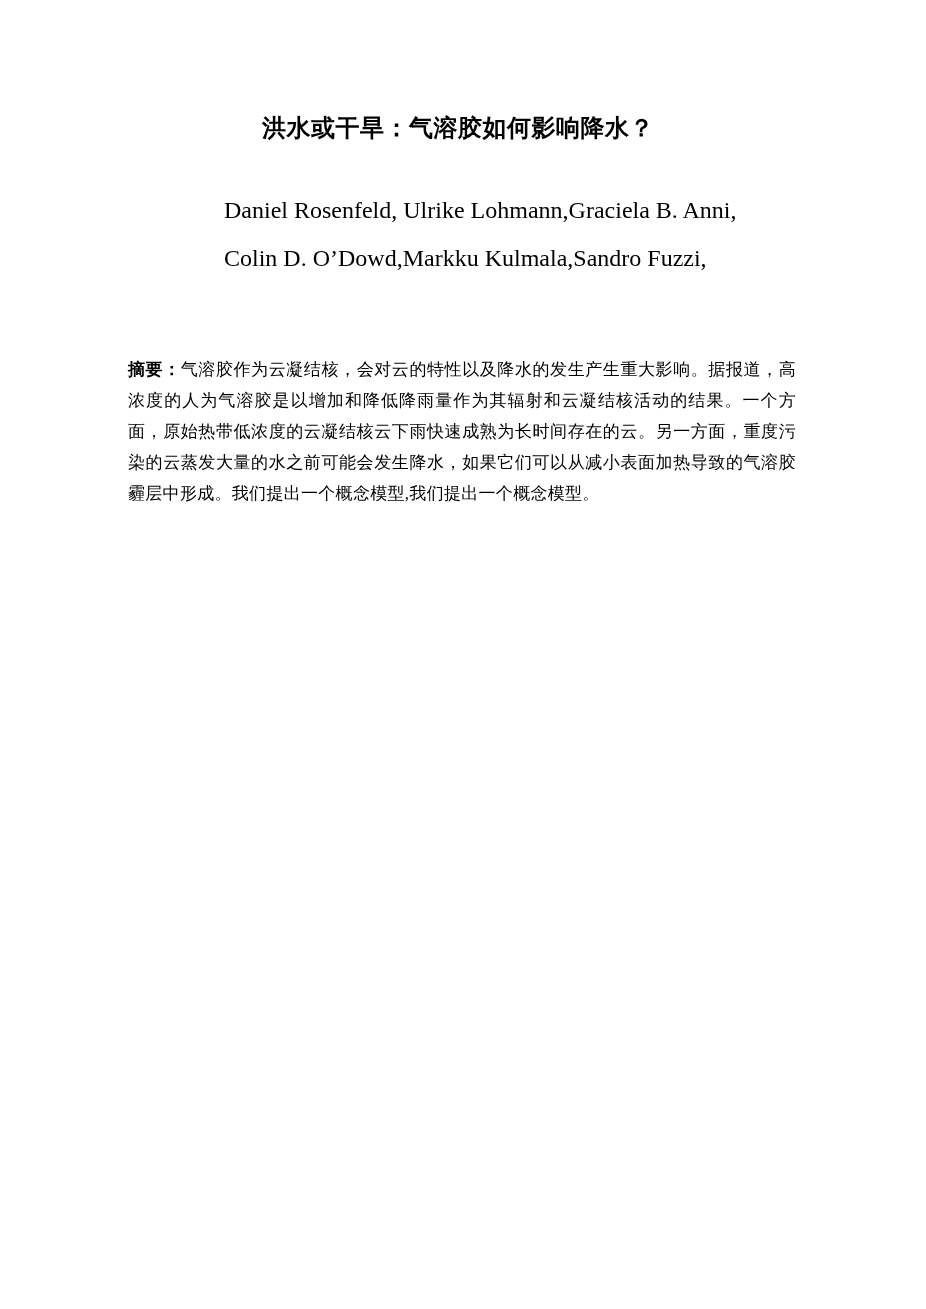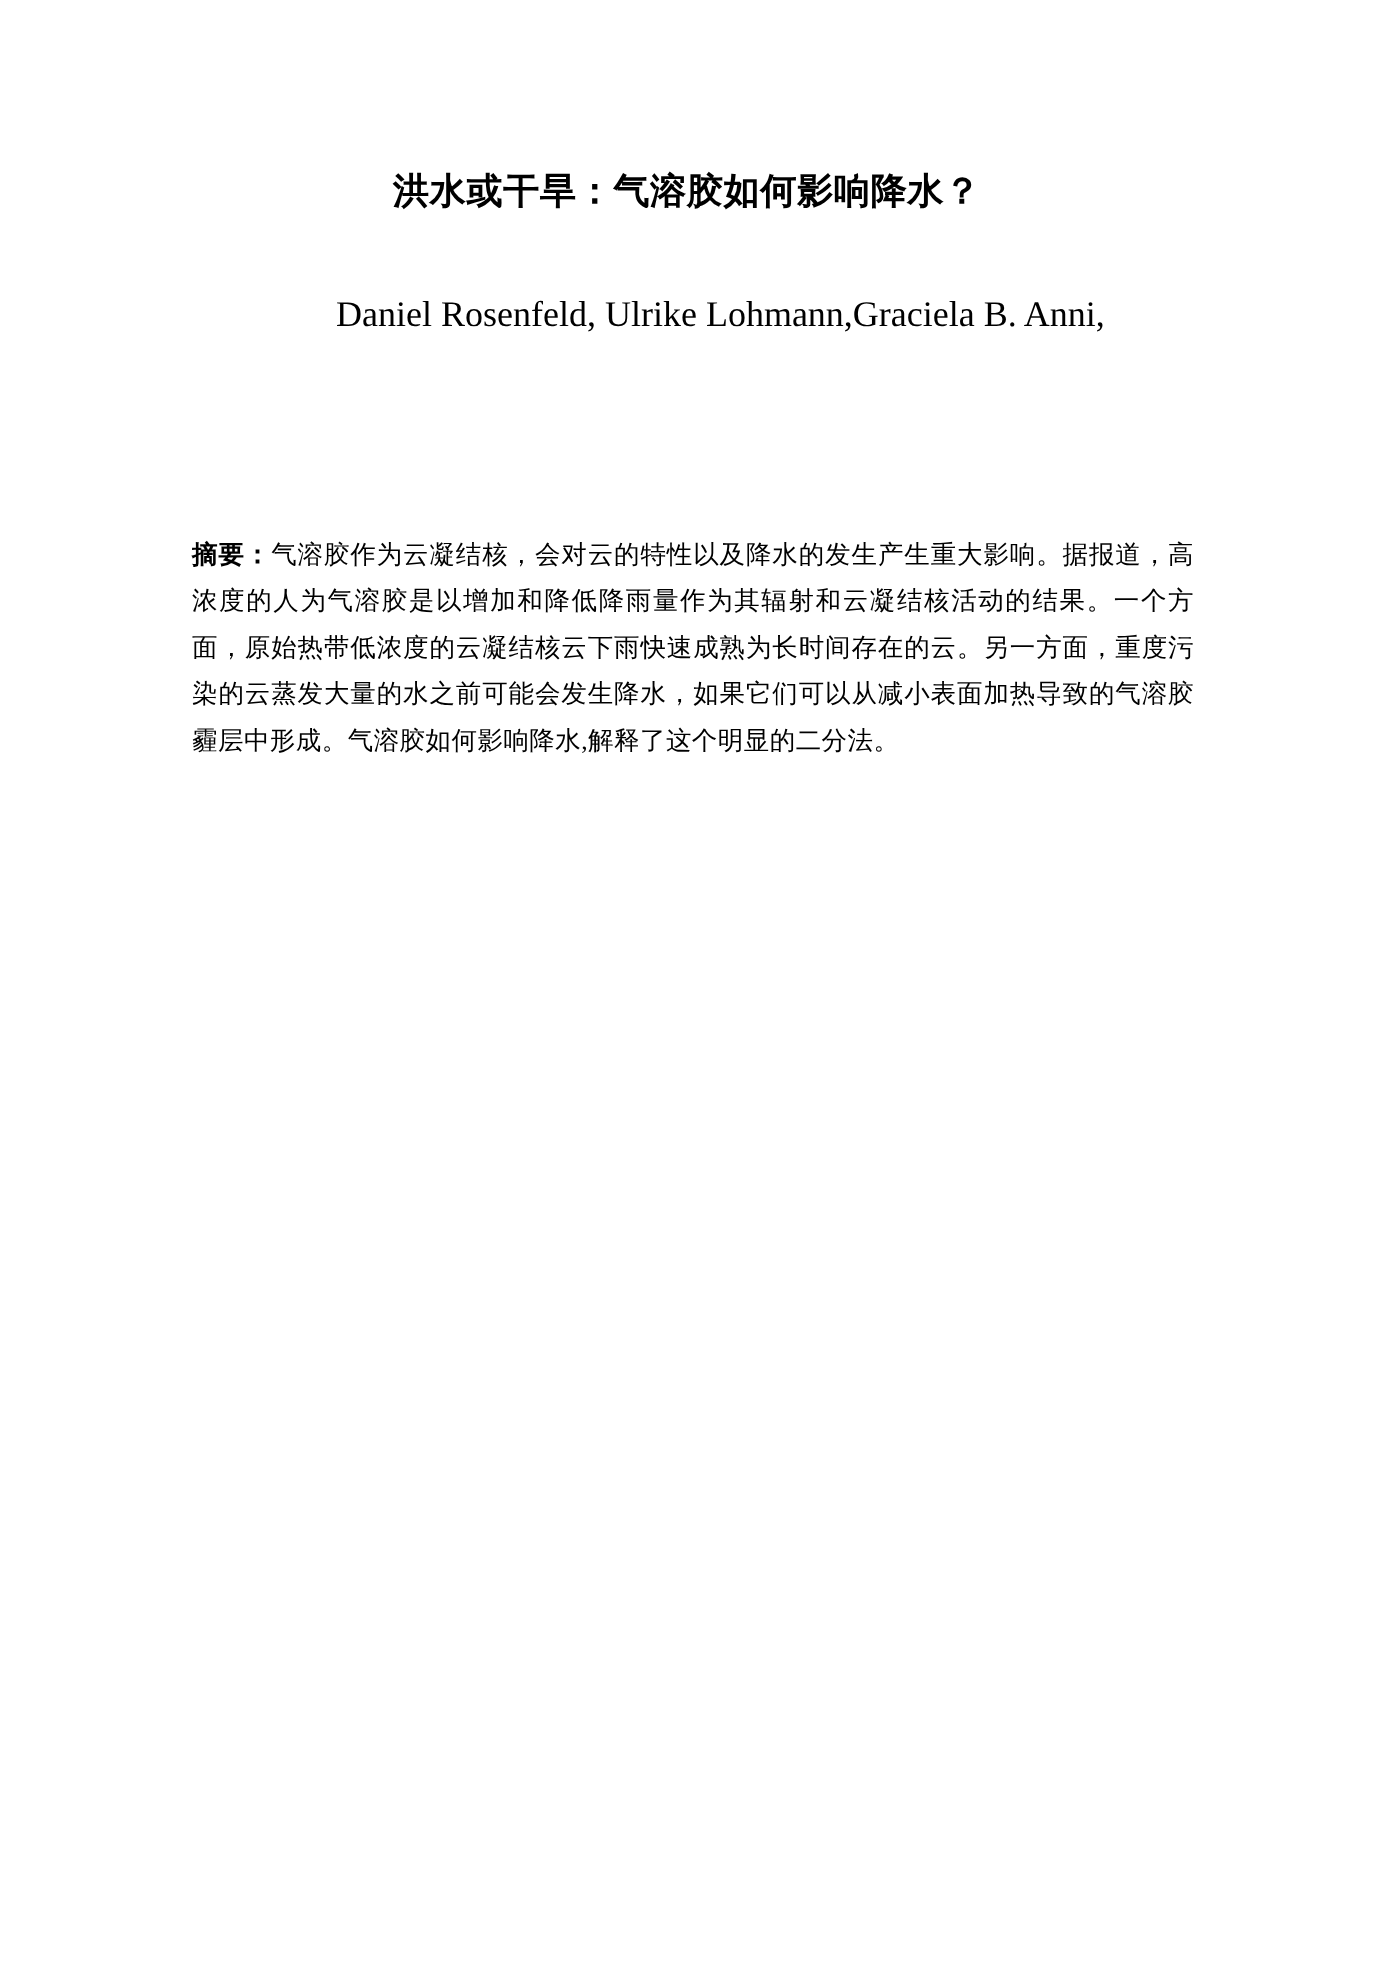--- a/index.html
+++ b/index.html
@@ -68,17 +68,18 @@
 </style>
 </head>
 <body>
 
 <div class="page">
 
   <h1 class="doc-title">洪水或干旱：气溶胶如何影响降水？</h1>
 
   <div class="authors">
     <p class="author-line">Daniel Rosenfeld, Ulrike Lohmann,Graciela B. Anni,</p>
+    <p class="author-line">Colin D. O’Dowd,Markku Kulmala,Sandro Fuzzi,</p>
   </div>
 
-  <p class="abstract"><span class="abstract-label">摘要：</span><span>气溶胶作为云凝结核，会对云的特性以及降水的发生产生重大影响。据报道，高浓度的人为气溶胶是以增加和降低降雨量作为其辐射和云凝结核活动的结果。一个方面，原始热带低浓度的云凝结核云下雨快速成熟为长时间存在的云。另一方面，重度污染的云蒸发大量的水之前可能会发生降水，如果它们可以从减小表面加热导致的气溶胶霾层中形成。气溶胶如何影响降水,解释了这个明显的二分法。</span></p>
+  <p class="abstract"><span class="abstract-label">摘要：</span><span>气溶胶作为云凝结核，会对云的特性以及降水的发生产生重大影响。据报道，高浓度的人为气溶胶是以增加和降低降雨量作为其辐射和云凝结核活动的结果。一个方面，原始热带低浓度的云凝结核云下雨快速成熟为长时间存在的云。另一方面，重度污染的云蒸发大量的水之前可能会发生降水，如果它们可以从减小表面加热导致的气溶胶霾层中形成。我们提出一个概念模型,我们提出一个概念模型。</span></p>
 
 </div>
 
 </body></html>

